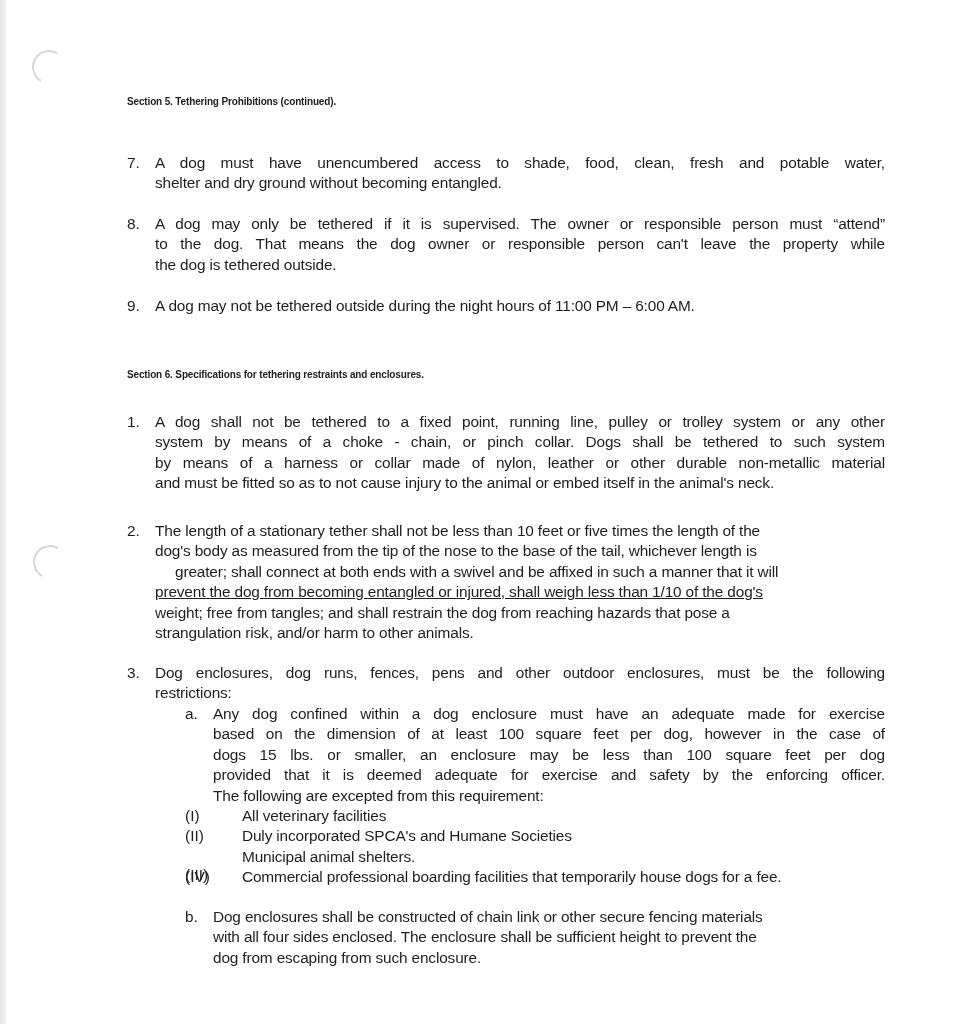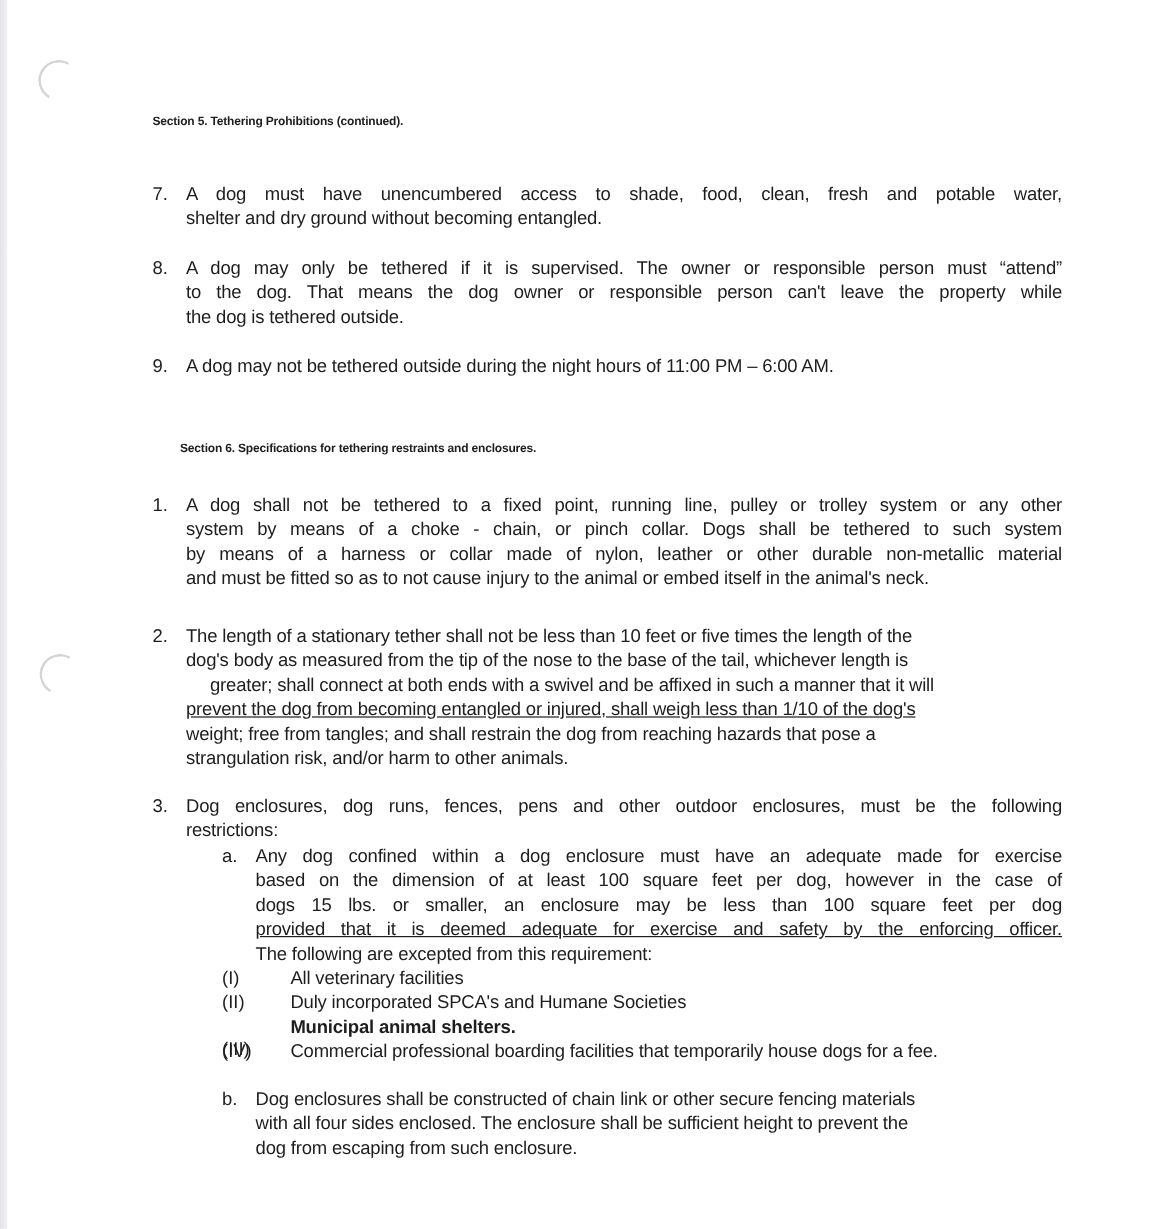--- a/index.html
+++ b/index.html
@@ -35,47 +35,47 @@
     <div class="line heading" style="left: 127px; top: 92px;">Section 5. Tethering Prohibitions (continued).</div>
     <div class="num" style="left: 127px; top: 153px;">7.</div>
     <div class="line justify" style="left: 155px; top: 153px; width: 730px;">A dog must have unencumbered access to shade, food, clean, fresh and potable water,</div>
     <div class="line" style="left: 155px; top: 173.4px; width: 730px;">shelter and dry ground without becoming entangled.</div>
     <div class="num" style="left: 127px; top: 214px;">8.</div>
     <div class="line justify" style="left: 155px; top: 214px; width: 730px;">A dog may only be tethered if it is supervised. The owner or responsible person must “attend”</div>
     <div class="line justify" style="left: 155px; top: 234.4px; width: 730px;">to the dog. That means the dog owner or responsible person can't leave the property while</div>
     <div class="line" style="left: 155px; top: 254.8px; width: 730px;">the dog is tethered outside.</div>
     <div class="num" style="left: 127px; top: 296px;">9.</div>
     <div class="line" style="left: 155px; top: 296px; width: 730px;">A dog may not be tethered outside during the night hours of 11:00 PM – 6:00 AM.</div>
-    <div class="line heading" style="left: 127px; top: 365px; margin-left: 23px;">Section 6. Specifications for tethering restraints and enclosures.</div>
+    <div class="line heading" style="left: 127px; top: 365px;">Section 6. Specifications for tethering restraints and enclosures.</div>
     <div class="num" style="left: 127px; top: 412px;">1.</div>
     <div class="line justify" style="left: 155px; top: 412px; width: 730px;">A dog shall not be tethered to a fixed point, running line, pulley or trolley system or any other</div>
     <div class="line justify" style="left: 155px; top: 432.4px; width: 730px;">system by means of a choke - chain, or pinch collar. Dogs shall be tethered to such system</div>
     <div class="line justify" style="left: 155px; top: 452.8px; width: 730px;">by means of a harness or collar made of nylon, leather or other durable non-metallic material</div>
     <div class="line" style="left: 155px; top: 473.2px; width: 730px;">and must be fitted so as to not cause injury to the animal or embed itself in the animal's neck.</div>
     <div class="num" style="left: 127px; top: 521px;">2.</div>
     <div class="line" style="left: 155px; top: 521px; width: 730px;">The length of a stationary tether shall not be less than 10 feet or five times the length of the</div>
     <div class="line" style="left: 155px; top: 541.4px; width: 730px;">dog's body as measured from the tip of the nose to the base of the tail, whichever length is</div>
     <div class="line" style="left: 155px; top: 561.8px; width: 730px; margin-left: 20px;">greater; shall connect at both ends with a swivel and be affixed in such a manner that it will</div>
     <div class="line" style="left: 155px; top: 582.2px; width: 730px; text-decoration: underline;">prevent the dog from becoming entangled or injured, shall weigh less than 1/10 of the dog's</div>
     <div class="line" style="left: 155px; top: 602.6px; width: 730px;">weight; free from tangles; and shall restrain the dog from reaching hazards that pose a</div>
     <div class="line" style="left: 155px; top: 623px; width: 730px;">strangulation risk, and/or harm to other animals.</div>
     <div class="num" style="left: 127px; top: 663px;">3.</div>
     <div class="line justify" style="left: 155px; top: 663px; width: 730px;">Dog enclosures, dog runs, fences, pens and other outdoor enclosures, must be the following</div>
     <div class="line" style="left: 155px; top: 683.4px; width: 730px;">restrictions:</div>
     <div class="num" style="left: 185px; top: 704px;">a.</div>
     <div class="line justify" style="left: 213px; top: 704px; width: 672px;">Any dog confined within a dog enclosure must have an adequate made for exercise</div>
     <div class="line justify" style="left: 213px; top: 724.4px; width: 672px;">based on the dimension of at least 100 square feet per dog, however in the case of</div>
     <div class="line justify" style="left: 213px; top: 744.8px; width: 672px;">dogs 15 lbs. or smaller, an enclosure may be less than 100 square feet per dog</div>
-    <div class="line justify" style="left: 213px; top: 765.2px; width: 672px; text-decoration: underline;">provided that it is deemed adequate for exercise and safety by the enforcing officer.</div>
+    <div class="line justify" style="left: 213px; top: 765.2px; width: 672px;">provided that it is deemed adequate for exercise and safety by the enforcing officer.</div>
     <div class="line" style="left: 213px; top: 785.6px; width: 672px;">The following are excepted from this requirement:</div>
     <div class="num" style="left: 185px; top: 806px;">(I)</div>
     <div class="line" style="left: 242px; top: 806px; text-align: center;">All veterinary facilities</div>
     <div class="num" style="left: 185px; top: 826.4px;">(II)</div>
     <div class="line" style="left: 242px; top: 826.4px;">Duly incorporated SPCA's and Humane Societies</div>
     <div class="num" style="left: 185px; top: 865px;">(III)</div>
-    <div class="line" style="left: 242px; top: 846.8px; font-weight: bold;">Municipal animal shelters.</div>
+    <div class="line" style="left: 242px; top: 846.8px;">Municipal animal shelters.</div>
     <div class="num" style="left: 185px; top: 867.2px;">(IV)</div>
     <div class="line" style="left: 242px; top: 867.2px;">Commercial professional boarding facilities that temporarily house dogs for a fee.</div>
     <div class="num" style="left: 185px; top: 907px;">b.</div>
     <div class="line" style="left: 213px; top: 907px;">Dog enclosures shall be constructed of chain link or other secure fencing materials</div>
     <div class="line" style="left: 213px; top: 927.4px;">with all four sides enclosed. The enclosure shall be sufficient height to prevent the</div>
     <div class="line" style="left: 213px; top: 947.8px;">dog from escaping from such enclosure.</div>
   </div>
 
 </body></html>

